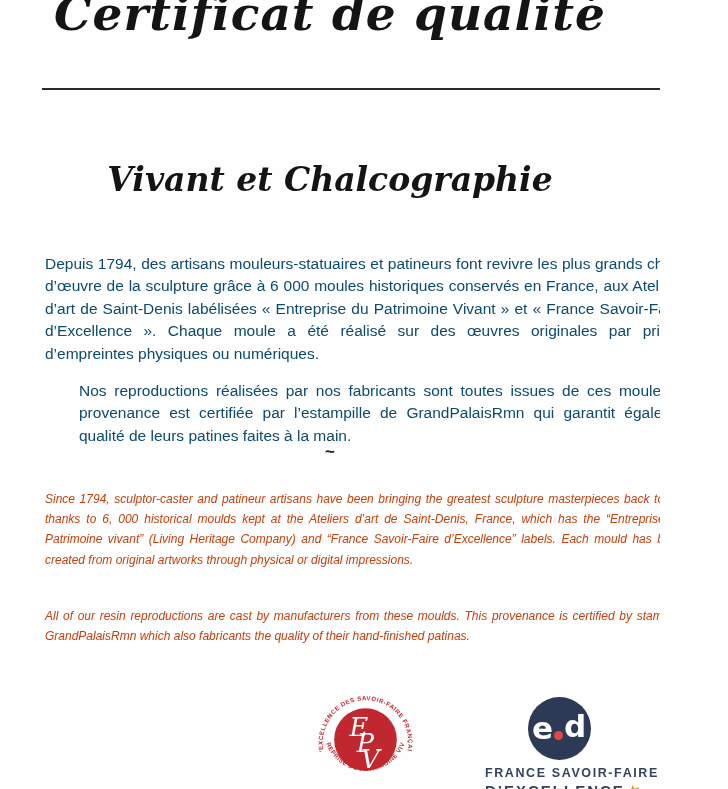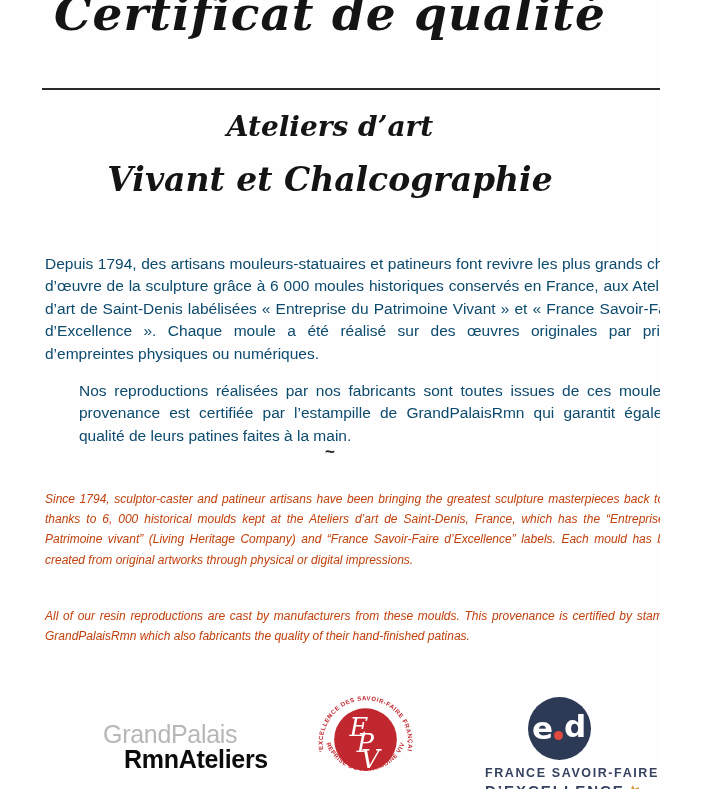--- a/index.html
+++ b/index.html
@@ -49,35 +49,30 @@
 </style>
 </head>
 <body>
 
 <div class="page">
 
   <div class="script doc-title">Certificat de qualité</div>
 
   <div class="rule"></div>
 
-  <div class="script sub1">Ateliers d’art</div>
   <div class="script sub2">Vivant et Chalcographie</div>
 
   <div class="para fr fr1">Depuis 1794, des artisans mouleurs-statuaires et patineurs font revivre les plus grands chefs d’œuvre de la sculpture grâce à 6 000 moules historiques conservés en France, aux Ateliers d’art de Saint-Denis labélisées « Entreprise du Patrimoine Vivant » et « France Savoir-Faire d’Excellence ». Chaque moule a été réalisé sur des œuvres originales par prises d’empreintes physiques ou numériques.</div>
   <div class="para fr fr2">Nos reproductions réalisées par nos fabricants sont toutes issues de ces moules. Cette provenance est certifiée par l’estampille de GrandPalaisRmn qui garantit également la qualité de leurs patines faites à la main.</div>
 
   <div class="tilde">~</div>
 
   <div class="para en en1">Since 1794, sculptor-caster and patineur artisans have been bringing the greatest sculpture masterpieces back to life thanks to 6, 000 historical moulds kept at the Ateliers d’art de Saint-Denis, France, which has the “Entreprise du Patrimoine vivant” (Living Heritage Company) and “France Savoir-Faire d’Excellence” labels. Each mould has been created from original artworks through physical or digital impressions.</div>
   <div class="para en en2">All of our resin reproductions are cast by manufacturers from these moulds. This provenance is certified by stamp of GrandPalaisRmn which also fabricants the quality of their hand-finished patinas.</div>
 
-  <div class="logo-gp">
-    <div class="gp-line1">GrandPalais</div>
-    <div class="gp-line2">RmnAteliers</div>
-  </div>
 
   <svg class="logo-epv" viewBox="0 0 100 106" aria-hidden="true">
     <defs>
       <path id="epv-top-arc" d="M 6,64 A 45,45 0 1 1 94,64"></path>
       <path id="epv-bottom-arc" d="M 9,56 A 44,44 0 0 0 91,56"></path>
     </defs>
     <circle cx="50" cy="51" r="33" fill="#c1272e"></circle>
     <text class="epv-arc" fill="#c1272e">
       <textPath href="#epv-top-arc" startOffset="50%" text-anchor="middle">• L’EXCELLENCE DES SAVOIR-FAIRE FRANÇAIS •</textPath>
     </text>

